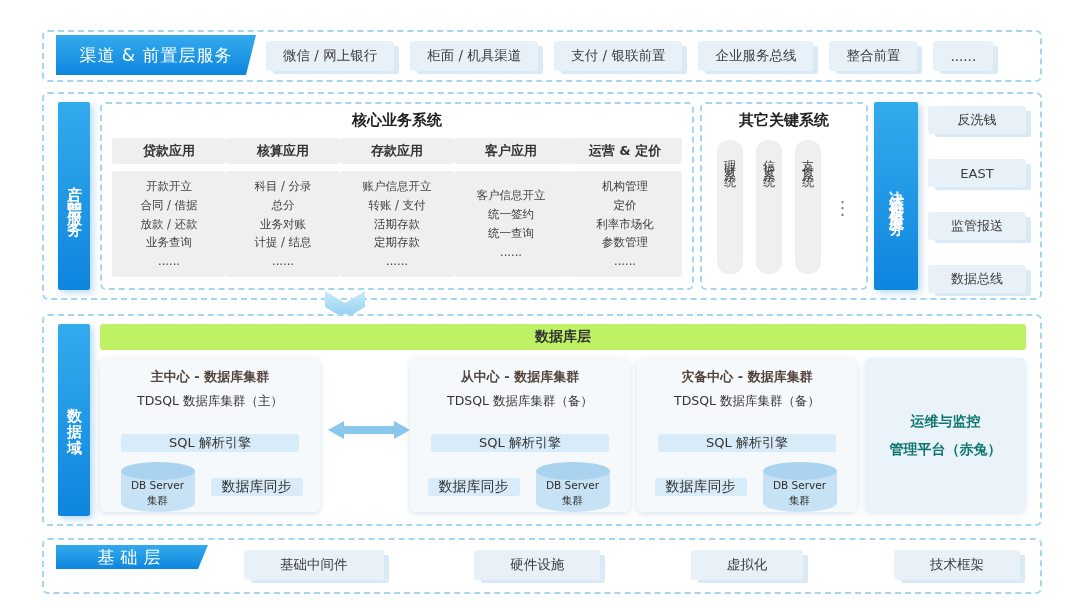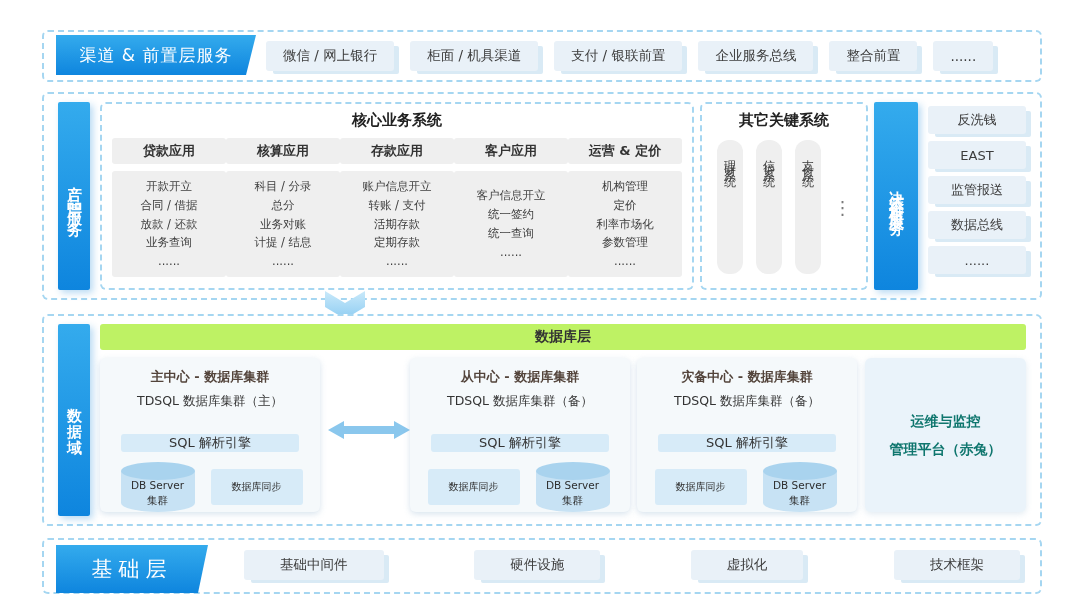--- a/index.html
+++ b/index.html
@@ -16,21 +16,21 @@
 
   
   .hlabel{
     position:absolute;color:#fff;font-weight:normal;
     background:linear-gradient(180deg,#34ABED,#0E85DE);
     display:flex;align-items:center;justify-content:center;
     clip-path:polygon(0 0,100% 0,calc(100% - 10px) 100%,0 100%);
     filter:drop-shadow(2px 3px 4px rgba(23,134,216,.35));
   }
   .chan-label{left:12px;top:3px;width:200px;height:40px;font-size:17px;letter-spacing:1px}
-  .found-label{left:12px;top:5px;width:152px;height:48px;font-size:21px;letter-spacing:6px}
+  .found-label{left:12px;top:5px;width:152px;height:24px;font-size:17px;letter-spacing:6px}
 
   .vlabel{
     position:absolute;color:#fff;font-weight:bold;border-radius:2px;
     background:linear-gradient(180deg,#34ABED,#0E85DE);
     display:flex;align-items:center;justify-content:center;
     box-shadow:3px 3px 7px rgba(23,134,216,.3);
   }
   .vtext{writing-mode:vertical-rl;text-orientation:upright}
   .prod-label{left:14px;top:8px;bottom:8px;width:32px;font-size:15px}
   .prod-label .vtext{letter-spacing:9px}
@@ -54,36 +54,36 @@
   .other-panel{left:656px;top:8px;width:164px;height:184px}
   .panel-title{text-align:center;font-size:15px;font-weight:bold;color:#222;margin-top:7px}
   .core-cols{display:flex;padding:8px 10px 0}
   .core-col{flex:1;display:flex;flex-direction:column;min-width:0}
   .col-head{background:#EFEFEF;border-radius:3px;height:26px;display:flex;align-items:center;justify-content:center;font-weight:bold;font-size:13px;color:#333;white-space:nowrap}
   .col-body{background:#EFEFEF;border-radius:3px;margin-top:7px;height:106px;display:flex;flex-direction:column;align-items:center;justify-content:center;font-size:11.5px;color:#3e3e3e;line-height:1.65;text-align:center}
   .other-bars{display:flex;justify-content:center;align-items:flex-start;gap:13px;margin-top:10px}
   .obar{width:26px;height:134px;background:#EFEFEF;border-radius:12px;display:flex;justify-content:center;padding-top:10px;font-size:12px;color:#3e3e3e;box-sizing:border-box}
   .obar .vtext{letter-spacing:5px}
   .more-dots{align-self:center;font-size:18px;color:#7a7a7a}
-  .dec-items{position:absolute;left:884px;top:12px;width:98px;display:flex;flex-direction:column;gap:7px}
+  .dec-items{position:absolute;left:884px;top:12px;width:98px;display:flex;flex-direction:column;gap:25px}
   .dec-items .hcard{height:28px;font-size:13px}
 
   .chevron{position:absolute;left:325px;top:291px}
 
   
   .db-header{position:absolute;left:56px;top:8px;width:926px;height:26px;background:#bef264;border-radius:3px;display:flex;align-items:center;justify-content:center;font-weight:bold;font-size:14px;color:#333}
   .clusters-row{position:absolute;left:56px;top:42px;width:926px;height:154px}
   .cluster{position:absolute;top:0;width:220px;height:154px;background:#F5F9FB;border-radius:6px;box-shadow:0 2px 6px rgba(110,155,190,.28);display:flex;flex-direction:column;align-items:center;padding-top:10px;box-sizing:border-box}
   .c1{left:0}.c2{left:310px}.c3{left:537px}
   .cl-title{font-size:13px;font-weight:bold;color:#53443B}
   .cl-sub{font-size:12.5px;color:#333;margin-top:7px}
   .chip{background:#D7EBF8;border-radius:3px;display:flex;align-items:center;justify-content:center;color:#333}
   .engine{width:178px;height:26px;font-size:13px;margin-top:24px}
   .cl-row{display:flex;align-items:center;gap:13px;margin-top:9px}
-  .sync{width:92px;height:36px;font-size:10px}
+  .sync{width:92px;height:18px;font-size:14px}
   .cyl{position:relative;width:80px;height:52px}
   .cyl svg{position:absolute;inset:0}
   .cyl-text{position:absolute;left:0;right:0;top:17px;text-align:center;font-size:10.5px;color:#2e2e2e;line-height:1.45}
   .dbl-arrow{position:absolute;left:228px;top:62px}
   .ops{position:absolute;left:765px;top:0;width:161px;height:154px;background:#EAF3FA;border-radius:6px;box-shadow:0 2px 6px rgba(110,155,190,.2);display:flex;flex-direction:column;align-items:center;justify-content:center;font-size:14px;font-weight:bold;color:#0f766e;line-height:2}
 
   
   .found-items{position:absolute;left:200px;right:20px;top:10px;height:30px;display:flex;justify-content:space-between}
   .found-items .hcard{padding:0 36px}
 </style>

